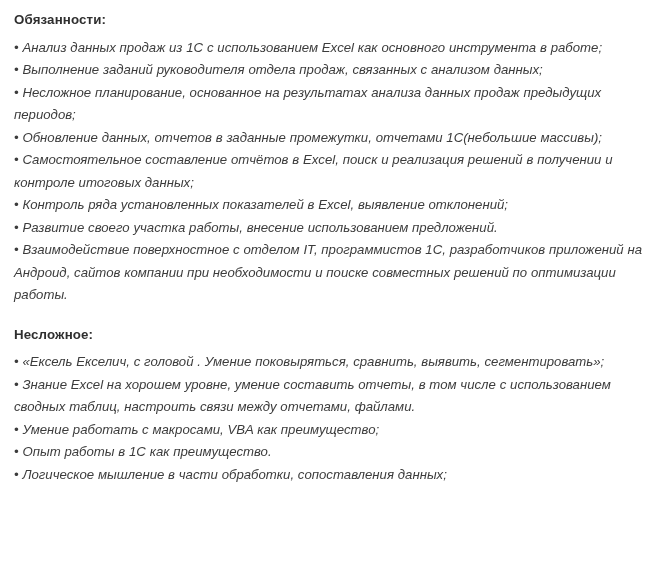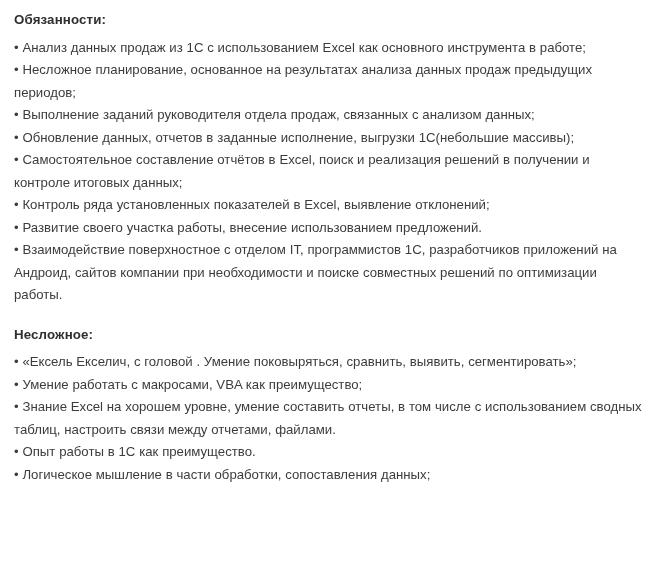--- a/index.html
+++ b/index.html
@@ -40,20 +40,21 @@
     color: #2f2f2f;
     line-height: 22.5px;
     margin: 0 0 5px 0;
     letter-spacing: 0.01em;
   }
 
   .items {
     list-style: none;
     margin: 0;
     padding: 0;
+    font-style: italic;
   }
 
   .item {
     font-size: 13.2px;
     line-height: 22.5px;
     color: #3c3c3c;
     margin: 0;
     padding: 0;
     text-indent: 0;
     white-space: normal;
@@ -72,33 +73,33 @@
 </style>
 </head>
 <body>
 
 <div class="page">
   <div id="sections-root">
       <div class="section">
         <div class="section-heading">Обязанности:</div>
         <ul class="items">
           <li class="item"><span class="bullet">•</span> <span class="item-text">Анализ данных продаж из 1С с использованием Excel как основного инструмента в работе;</span></li>
+          <li class="item"><span class="bullet">•</span> <span class="item-text">Выполнение заданий руководителя отдела продаж, связанных с анализом данных;</span></li>
           <li class="item"><span class="bullet">•</span> <span class="item-text">Несложное планирование, основанное на результатах анализа данных продаж предыдущих периодов;</span></li>
-          <li class="item"><span class="bullet">•</span> <span class="item-text">Выполнение заданий руководителя отдела продаж, связанных с анализом данных;</span></li>
-          <li class="item"><span class="bullet">•</span> <span class="item-text">Обновление данных, отчетов в заданные исполнение, выгрузки 1С(небольшие массивы);</span></li>
+          <li class="item"><span class="bullet">•</span> <span class="item-text">Обновление данных, отчетов в заданные промежутки, отчетами 1С(небольшие массивы);</span></li>
           <li class="item"><span class="bullet">•</span> <span class="item-text">Самостоятельное составление отчётов в Excel, поиск и реализация решений в получении и контроле итоговых данных;</span></li>
           <li class="item"><span class="bullet">•</span> <span class="item-text">Контроль ряда установленных показателей в Excel, выявление отклонений;</span></li>
           <li class="item"><span class="bullet">•</span> <span class="item-text">Развитие своего участка работы, внесение использованием предложений.</span></li>
           <li class="item"><span class="bullet">•</span> <span class="item-text">Взаимодействие поверхностное с отделом IT, программистов 1С, разработчиков приложений на Андроид, сайтов компании при необходимости и поиске совместных решений по оптимизации работы.</span></li>
         </ul>
       </div>
       <div class="section">
         <div class="section-heading">Несложное:</div>
         <ul class="items">
           <li class="item"><span class="bullet">•</span> <span class="item-text">«Ексель Екселич, с головой . Умение поковыряться, сравнить, выявить, сегментировать»;</span></li>
+          <li class="item"><span class="bullet">•</span> <span class="item-text">Знание Excel на хорошем уровне, умение составить отчеты, в том числе с использованием сводных таблиц, настроить связи между отчетами, файлами.</span></li>
           <li class="item"><span class="bullet">•</span> <span class="item-text">Умение работать с макросами, VBA как преимущество;</span></li>
-          <li class="item"><span class="bullet">•</span> <span class="item-text">Знание Excel на хорошем уровне, умение составить отчеты, в том числе с использованием сводных таблиц, настроить связи между отчетами, файлами.</span></li>
           <li class="item"><span class="bullet">•</span> <span class="item-text">Опыт работы в 1С как преимущество.</span></li>
           <li class="item"><span class="bullet">•</span> <span class="item-text">Логическое мышление в части обработки, сопоставления данных;</span></li>
         </ul>
       </div>
     </div>
 </div>
 
 </body></html>

